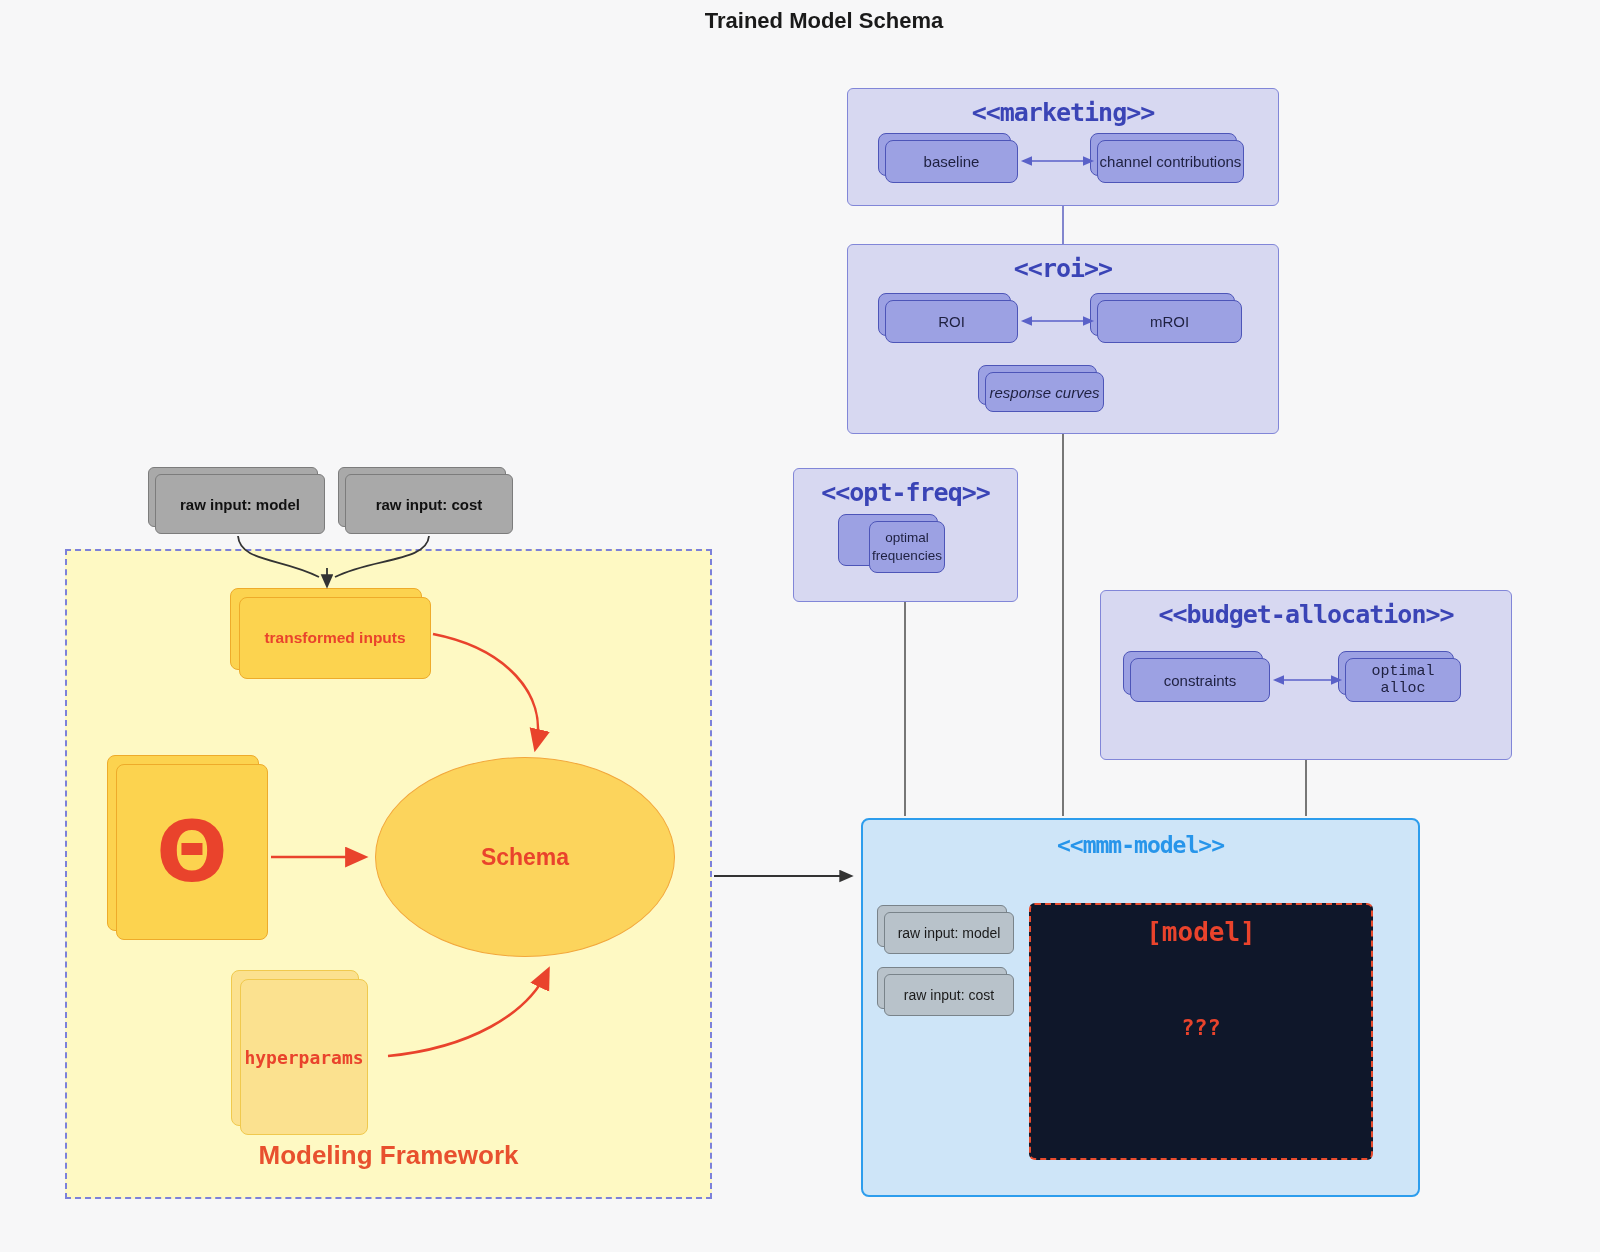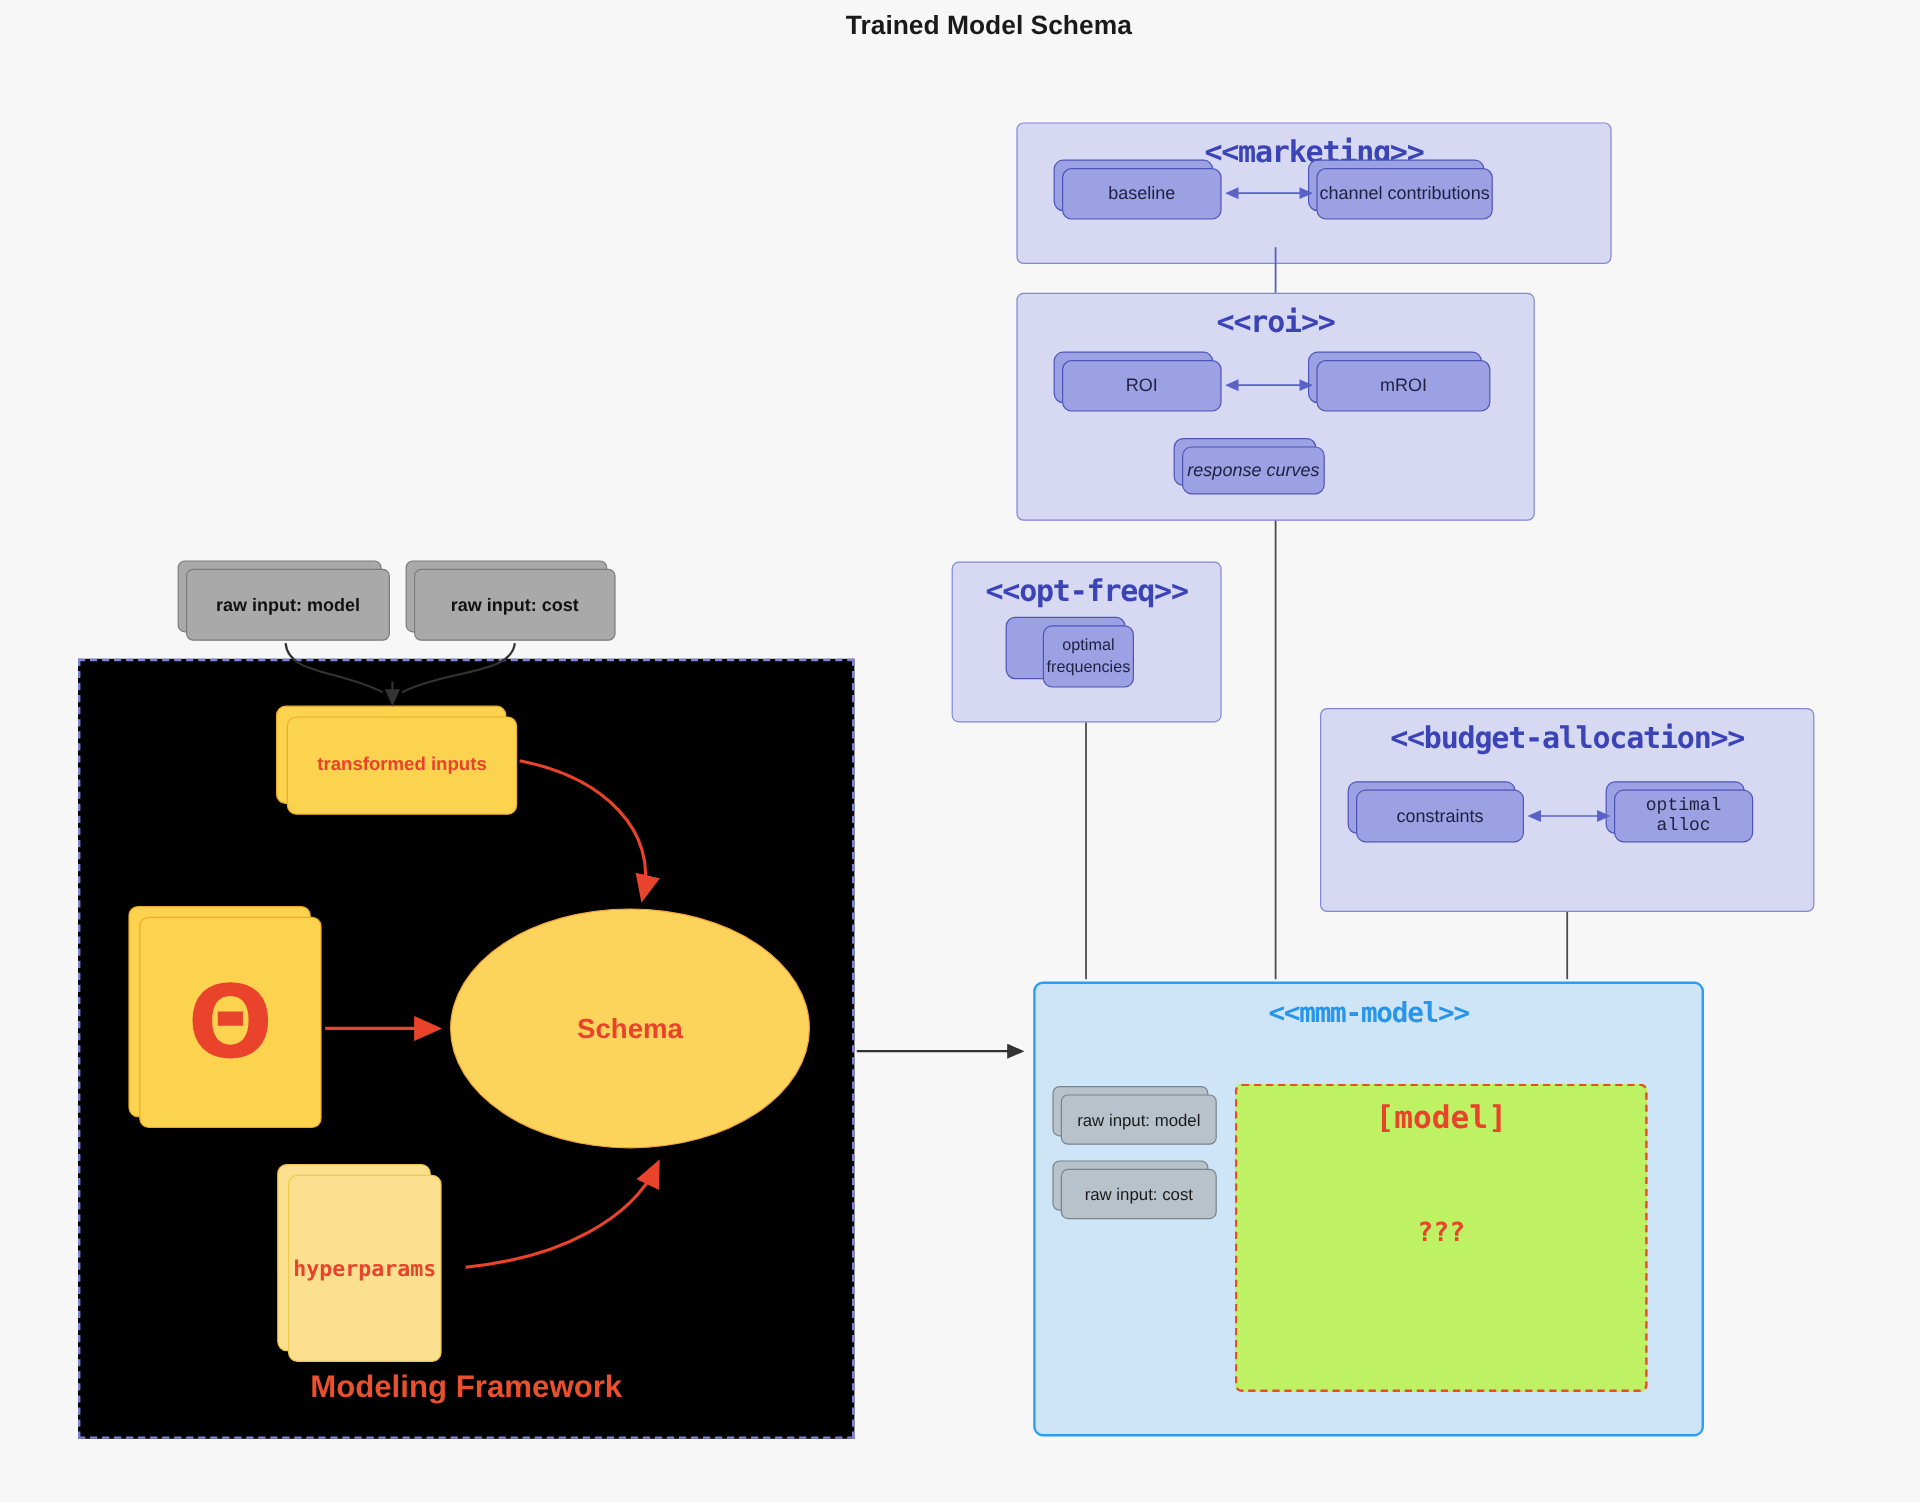--- a/index.html
+++ b/index.html
@@ -24,21 +24,21 @@
   }
   #mmm-box{
     background:#cee5f8;border:2px solid #2d9ded;border-radius:8px;box-sizing:border-box;
   }
   #mmm-box .ctitle{
     width:100%;text-align:center;margin-top:12px;
     font-family:"DejaVu Sans Mono",monospace;font-weight:bold;
     font-size:23px;color:#2795ea;letter-spacing:-1px;
   }
   #framework-box{
-    background:#000000;border:2px dashed #7c81da;box-sizing:border-box;
+    background:#fef9c3;border:2px dashed #7c81da;box-sizing:border-box;
   }
   #framework-label{
     position:absolute;left:0;bottom:26px;width:100%;text-align:center;
     font-size:26px;font-weight:bold;color:#e8502e;
   }
   
   .stack{box-sizing:border-box;}
   .stack::before{
     content:"";position:absolute;inset:-7px 7px 7px -7px;
     background:var(--fill);border:1.5px solid var(--stroke);border-radius:var(--rad);
@@ -67,21 +67,21 @@
   
   #train-ellipse{
     left:375px;top:757px;width:300px;height:200px;border-radius:50%;
     background:#fcd45c;border:1.5px solid #f2a73b;box-sizing:border-box;
     display:flex;align-items:center;justify-content:center;
     font-size:23px;font-weight:bold;color:#e9432c;
   }
   
   #model-dashed{
     left:1029px;top:903px;width:344px;height:257px;box-sizing:border-box;
-    background:#bef264;border:2px dashed #e94b2d;border-radius:6px;text-decoration:underline;
+    background:#0f172a;border:2px dashed #e94b2d;border-radius:6px;text-decoration:underline;
   }
   #model-label{
     position:absolute;top:12px;left:0;width:100%;text-align:center;
     font-family:"DejaVu Sans Mono",monospace;font-weight:bold;font-size:26px;color:#e9432c;
   }
   #unknown-label{
     position:absolute;top:110px;left:0;width:100%;text-align:center;
     font-family:"DejaVu Sans Mono",monospace;font-weight:bold;font-size:22px;color:#e9432c;
   }
   svg.overlay{position:absolute;left:0;top:0;pointer-events:none;}
@@ -123,21 +123,21 @@
   <div class="abs" id="train-ellipse">
     <span>Schema</span>
   </div>
 
   <div class="abs stack n-yellowlight" style="left:240px;top:979px;width:128px;height:156px;">
     <div class="card">
         <span>hyperparams</span>
       </div>
   </div>
 
-  <div class="abs pcont" style="left:847px;top:88px;width:496px;height:118px;margin-top:14px;">
+  <div class="abs pcont" style="left:847px;top:88px;width:432px;height:118px;">
     <div class="ctitle">&lt;&lt;marketing&gt;&gt;</div>
   </div>
   <div class="abs stack n-purple" style="left:885px;top:140px;width:133px;height:43px;">
     <div class="card">
         <span>baseline</span>
       </div>
   </div>
   <div class="abs stack n-purple" style="left:1097px;top:140px;width:147px;height:43px;">
     <div class="card">
         <span>channel contributions</span>

